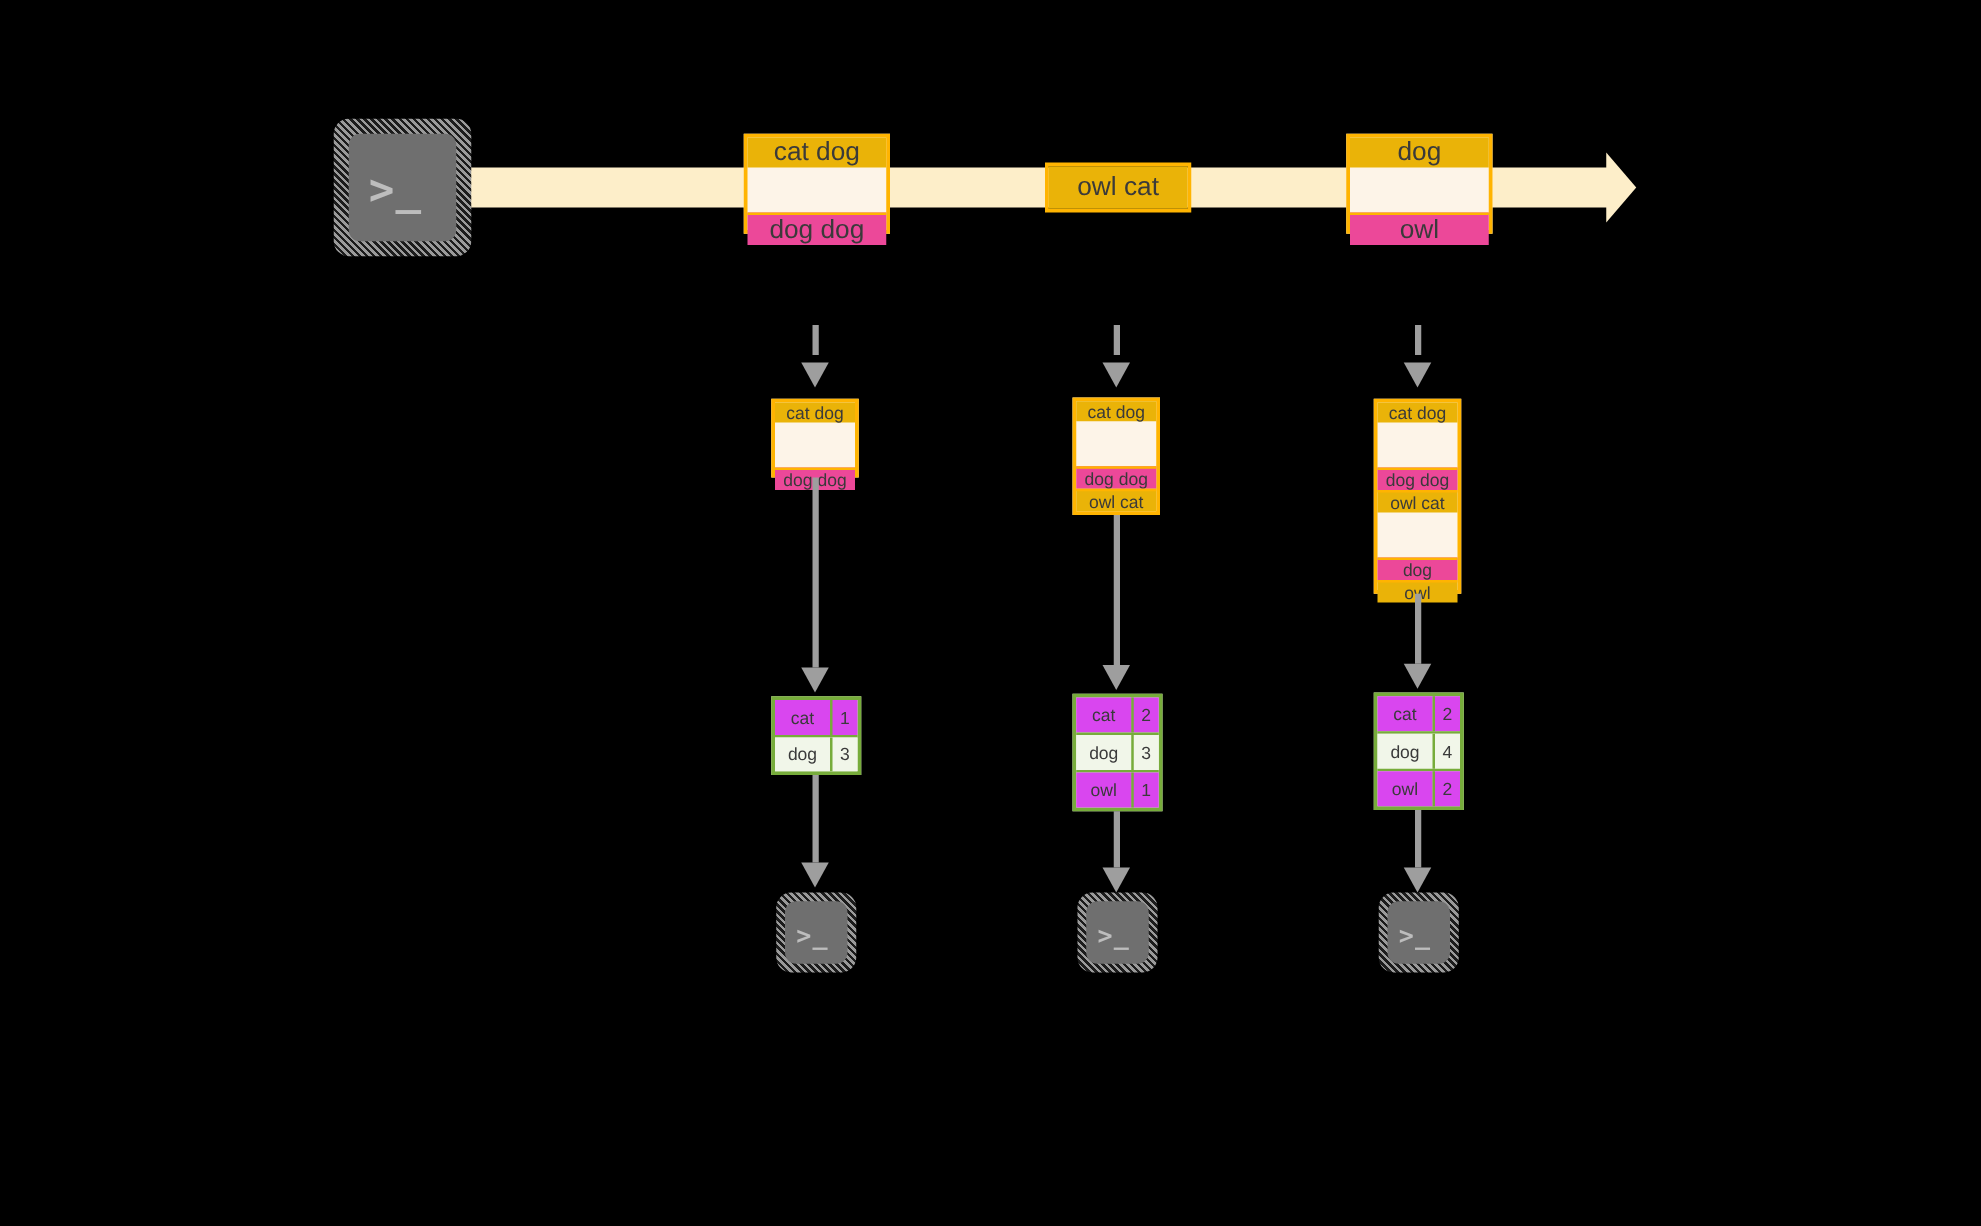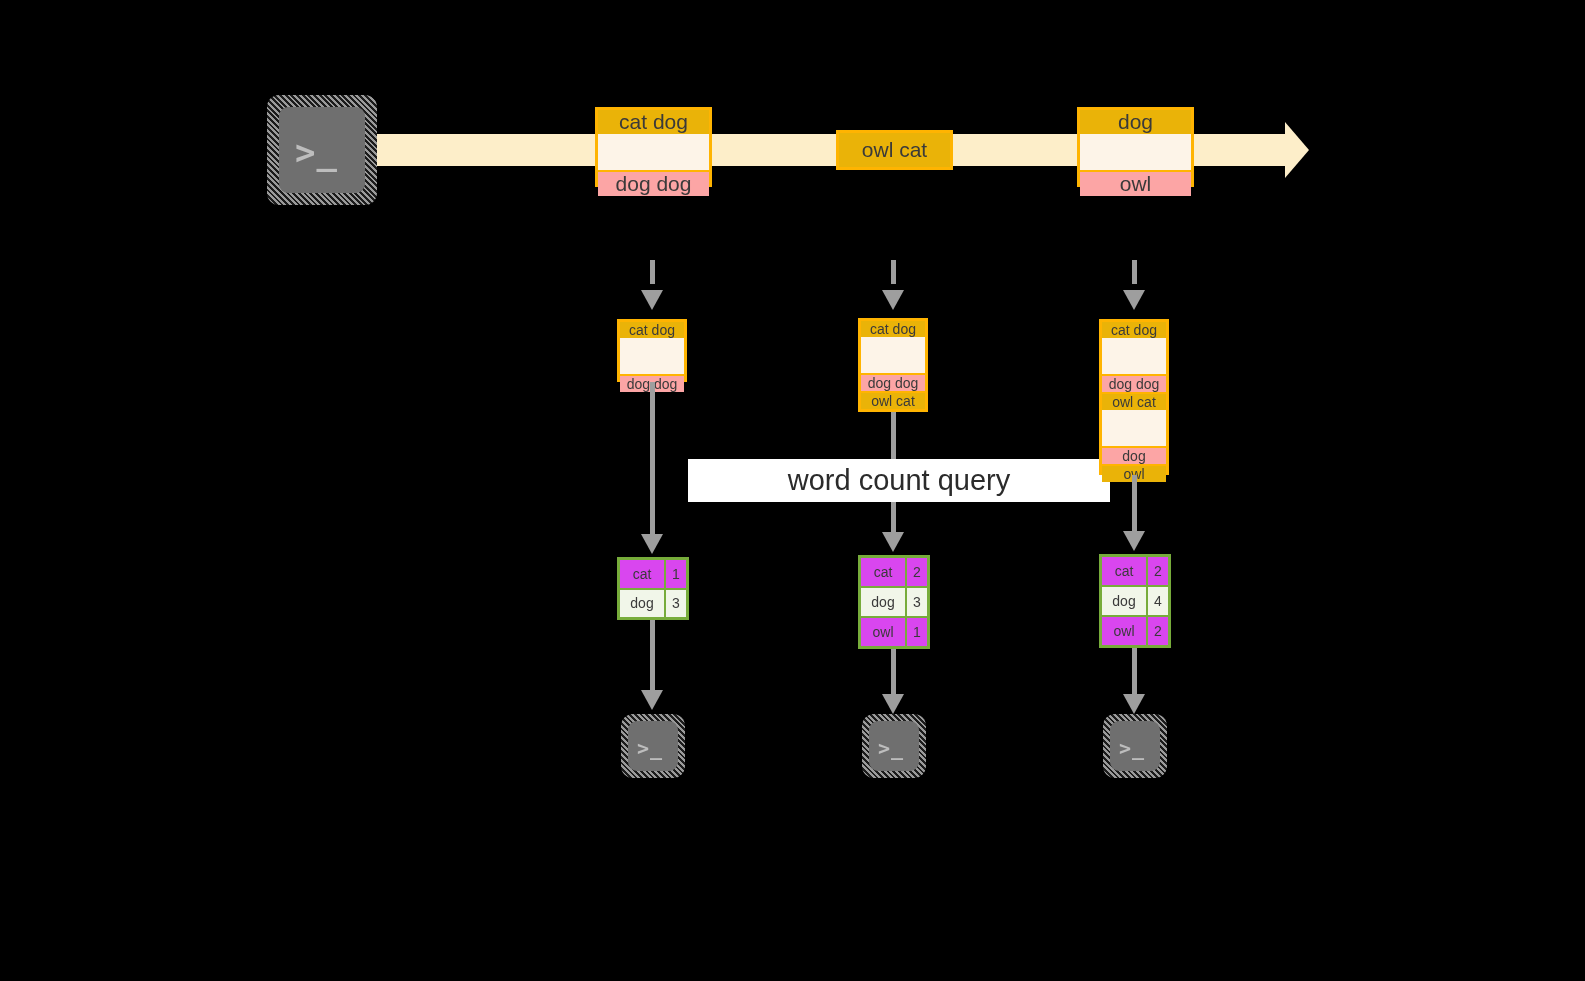--- a/index.html
+++ b/index.html
@@ -29,21 +29,21 @@
   .stream-head{position:absolute;width:0;height:0;
     border-top:28px solid transparent;border-bottom:28px solid transparent;
     border-left:24px solid #fdeec9;}
 
   
   .rec{position:absolute;box-sizing:border-box;border:3px solid #ffb401;
        background:#fdf4e8;display:flex;flex-direction:column;}
   .rec .cell{box-sizing:border-box;display:flex;align-items:center;
        justify-content:center;color:#3a3a3a;white-space:nowrap;}
   .rec .cell.alt{background:#eab308;}
-  .rec .cell.lit{background:#fca5a5;margin-top:36px;}
+  .rec .cell.lit{background:#ec4899;margin-top:36px;}
   .rec .cell + .cell{border-top:2px solid #ffb401;}
 
   
   .tbl{position:absolute;box-sizing:border-box;border:3px solid #77ac3b;
        display:flex;flex-direction:column;background:#f1f6e9;}
   .tbl .row{display:flex;flex:1;}
   .tbl .row + .row{border-top:2px solid #77ac3b;}
   .tbl .k,.tbl .v{box-sizing:border-box;display:flex;align-items:center;
        justify-content:center;color:#3a3a3a;white-space:nowrap;}
   .tbl .v{border-left:2px solid #77ac3b;}
@@ -148,21 +148,20 @@
 
   <div class="vline" style="left:891px;top:649px;height:45px;"></div>
   <div class="vhead" style="left:882px;top:694px;"></div>
 
   <div class="term" style="left:862px;top:714px;width:64px;height:64px;">
     <div class="hatch"></div>
     <div class="inner" style="left:7px;top:7px;right:7px;bottom:7px;"></div>
     <div class="glyph" style="left:16px;top:24px;font-size:20px;">&gt;_</div>
   </div>
 
-  <div class="label" style="left:688px;top:459px;width:422px;height:43px;font-size:29px;">word count query</div>
 
   <div class="vline" style="left:1132px;top:260px;height:24px;"></div>
   <div class="vhead" style="left:1123px;top:290px;"></div>
 
   <div class="rec" style="left:1099px;top:319px;width:70px;height:156px;font-size:14px;">
     <div class="cell alt" style="flex:1;">cat dog</div>
     <div class="cell lit" style="flex:1;">dog dog</div>
     <div class="cell alt" style="flex:1;">owl cat</div>
     <div class="cell lit" style="flex:1;">dog</div>
     <div class="cell alt" style="flex:1;">owl</div>

